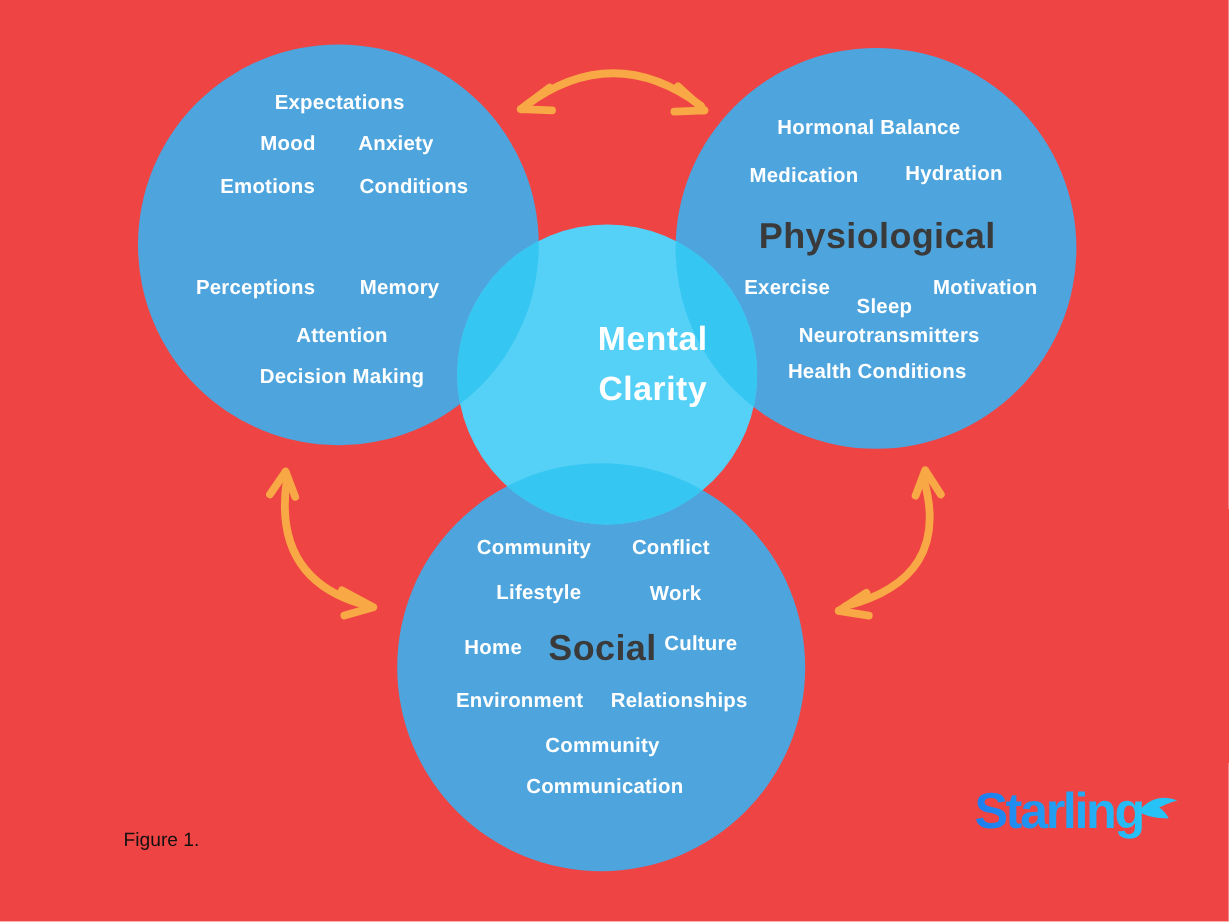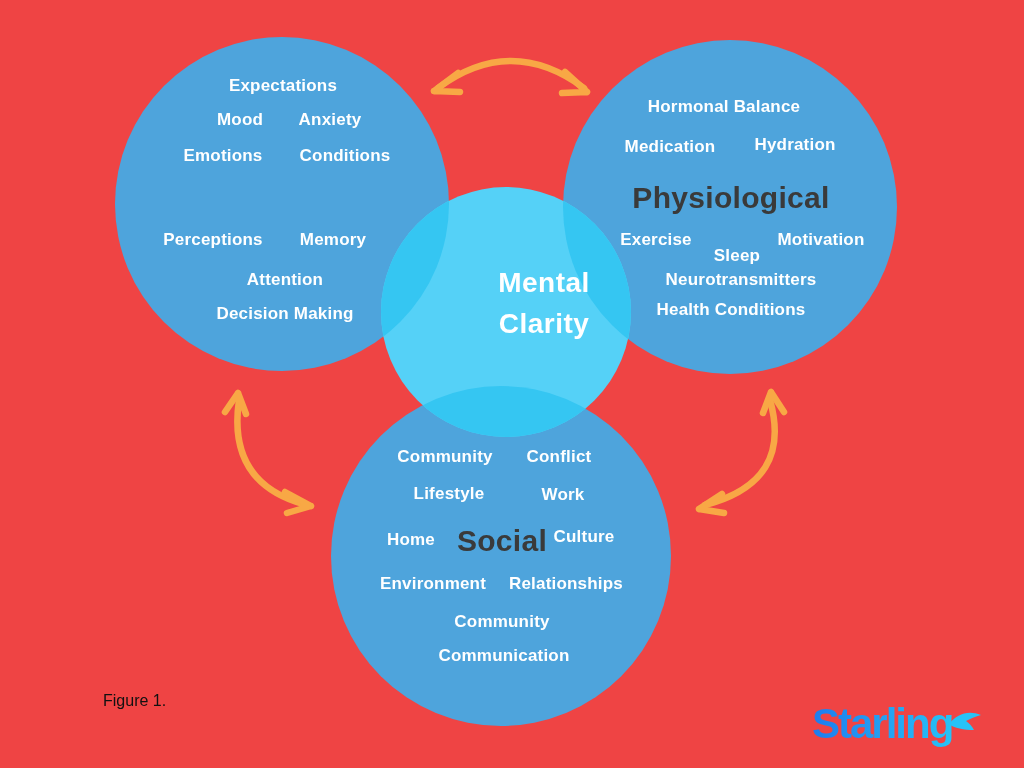--- a/index.html
+++ b/index.html
@@ -46,21 +46,21 @@
     position:absolute;
     left:103px;top:701px;
     transform:translateY(-50%);
     color:#111111;
     font-weight:400;
     font-size:16px;
     white-space:nowrap;
   }
   .logo{
     position:absolute;
-    left:812px;top:700px;
+    left:812px;top:652px;
     display:flex;
     align-items:flex-start;
   }
   .logo-text{
     font-size:42px;
     font-weight:700;
     letter-spacing:-2px;
     background:linear-gradient(90deg,#1E7CEE 0%,#27C3F7 100%);
     -webkit-background-clip:text;
     background-clip:text;

